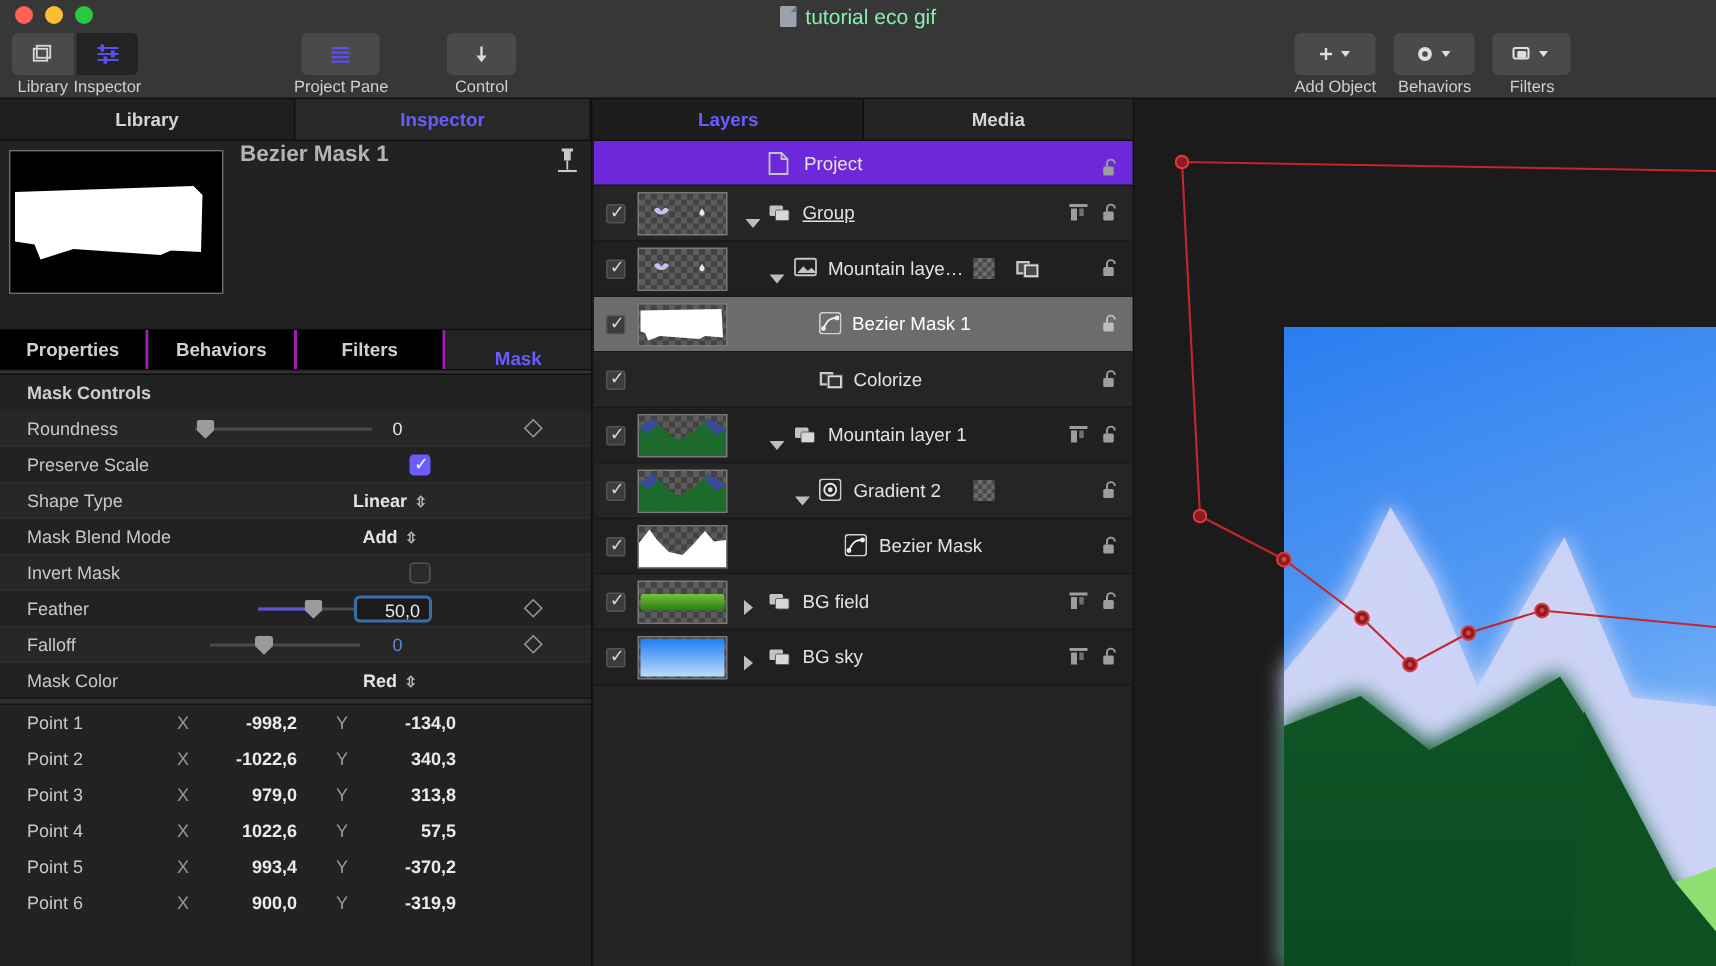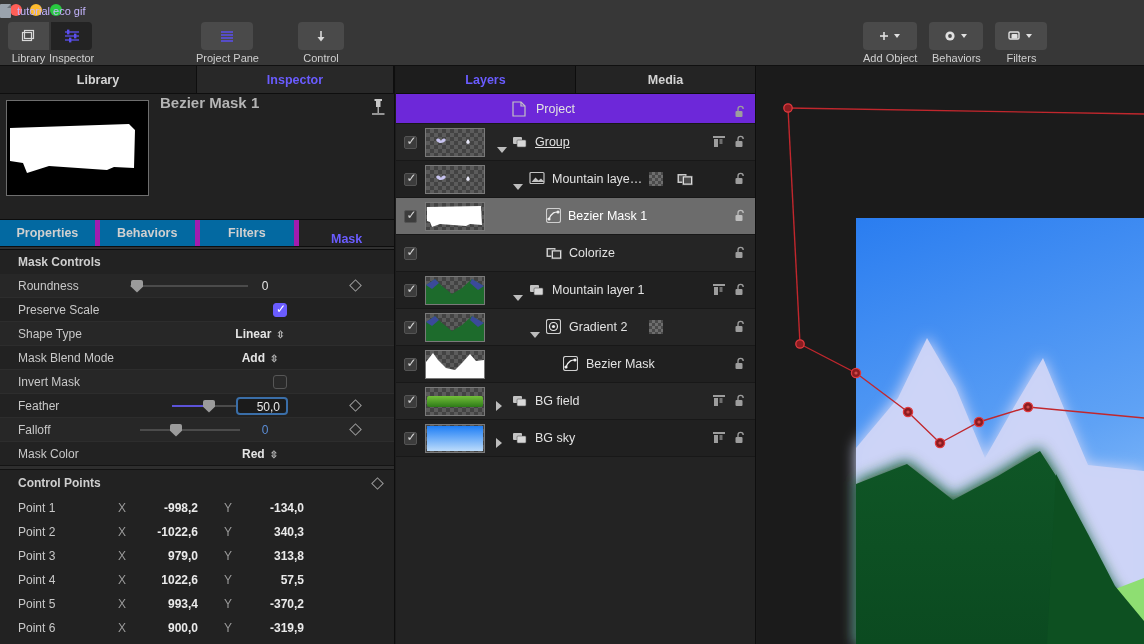--- a/index.html
+++ b/index.html
@@ -20,22 +20,22 @@
     border-bottom: 1px solid #101010;
   }
   .traffic { position:absolute; left:10px; top:4px; display:flex; gap:8px; }
   .tl { width:12px; height:12px; border-radius:50%; }
   .tl.red { background:#ff5f57; }
   .tl.yellow { background:#febc2e; }
   .tl.green { background:#28c840; }
 
   .doc-title {
     position:absolute; left:0; right:0; top:1px; height:20px;
-    display:flex; align-items:center; gap:6px;
-    font-size:11px; color:#c4b5fd;
+    display:flex; align-items:center; justify-content:center; gap:6px;
+    font-size:14px; color:#86efac;
   }
   .doc-icon {
     width:11px; height:14px; background:#9aa3ad; border-radius:1px;
     position:relative; display:inline-block;
   }
   .doc-icon::after {
     content:""; position:absolute; right:0; top:0;
     border-width:0 0 4px 4px; border-style:solid;
     border-color: transparent transparent #6d757d transparent;
   }
@@ -79,21 +79,21 @@
   }
   .pin-icon { position:absolute; right:8px; top:4px; width:16px; height:20px; }
 
   .sub-tabs {
     display:flex; height:28px; background:#1b1b1b;
     border-top:1px solid #0d0d0d; border-bottom:1px solid #0d0d0d;
   }
   .sub-tab {
     flex:1; display:flex; align-items:center; justify-content:center;
     font-size:12.5px; font-weight:bold; color:#d0d0d0;
-    border-right:5px solid #a21caf; cursor:default; background:#0369a1;
+    border-right:2px solid #a21caf; cursor:default; background:#000000;
   }
   .sub-tab:last-child { border-right:none; }
   .sub-tab.active { color:#6a5cff; background:#232323;align-items:flex-end; }
 
   .sep-line { height:3px; background:#313131; border-bottom:1px solid #0d0d0d; }
 
   .section-title {
     height:24px; display:flex; align-items:center; padding-left:18px;
     font-size:12px; color:#cfcfcf; font-weight:bold; background:#222222;
   }
@@ -413,24 +413,20 @@
 
     <div class="prow" style="background:#222222;border-bottom:1px solid #141414">
       <span class="plabel">Mask Color</span>
       <span class="popval">
         <span>Red</span><span class="ud">⇳</span>
       </span>
     </div>
 
     <div style="height:4px;background:#2e2e2e;border-bottom:1px solid #121212"></div>
 
-    <div class="section-title" style="height:26px">
-      <span>Control Points</span>
-      <span class="kf"></span>
-    </div>
 
     <div>
       <div class="cp-row">
         <span class="cpname">Point 1</span>
         <span class="ax">X</span>
         <span class="val">-998,2</span>
         <span class="gap"></span>
         <span class="ax">Y</span>
         <span class="val">-134,0</span>
       </div>

